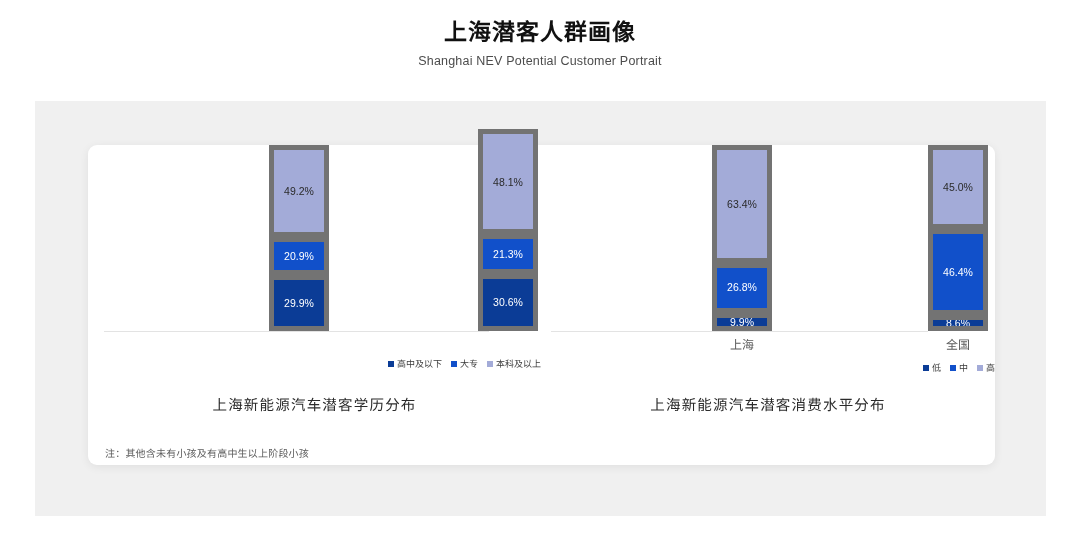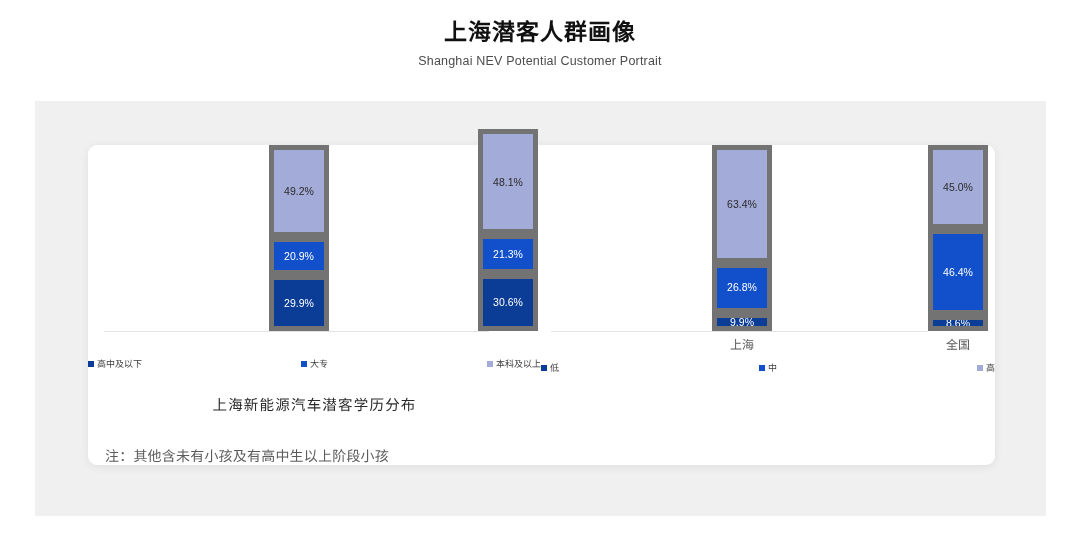--- a/index.html
+++ b/index.html
@@ -124,21 +124,21 @@
     font-size: 12px;
     color: #5a5a5a;
   }
 
   
   .legend {
     position: absolute;
     top: 212px;
     width: 100%;
     display: flex;
-    justify-content: space-between;
+    justify-content: flex-end;
     align-items: center;
     gap: 9px;
   }
   .legend-right { top: 216px; }
   .legend-item {
     display: flex;
     align-items: center;
     gap: 3px;
     font-size: 9px;
     color: #3b3b3b;
@@ -162,21 +162,21 @@
     font-size: 14.5px;
     color: #2b2b2b;
     letter-spacing: 1.2px;
   }
 
   
   .footnote {
     position: absolute;
     left: 88px;
     top: 445px;
-    font-size: 14px;
+    font-size: 10px;
     color: #5c5c5c;
     letter-spacing: 0.2px;
     padding-left: 17px;
   }
 </style>
 </head>
 <body>
 
 <div class="header">
   <h1 class="title-cn">上海潜客人群画像</h1>
@@ -270,17 +270,18 @@
         <div class="legend-item">
           <span class="legend-swatch sw-mid"></span>
           <span>中</span>
         </div>
         <div class="legend-item">
           <span class="legend-swatch sw-high"></span>
           <span>高</span>
         </div>
       </div>
 
+    <div class="caption">上海新能源汽车潜客消费水平分布</div>
   </div>
 
 </div>
 
 <div class="footnote">注：其他含未有小孩及有高中生以上阶段小孩</div>
 
 </body></html>

